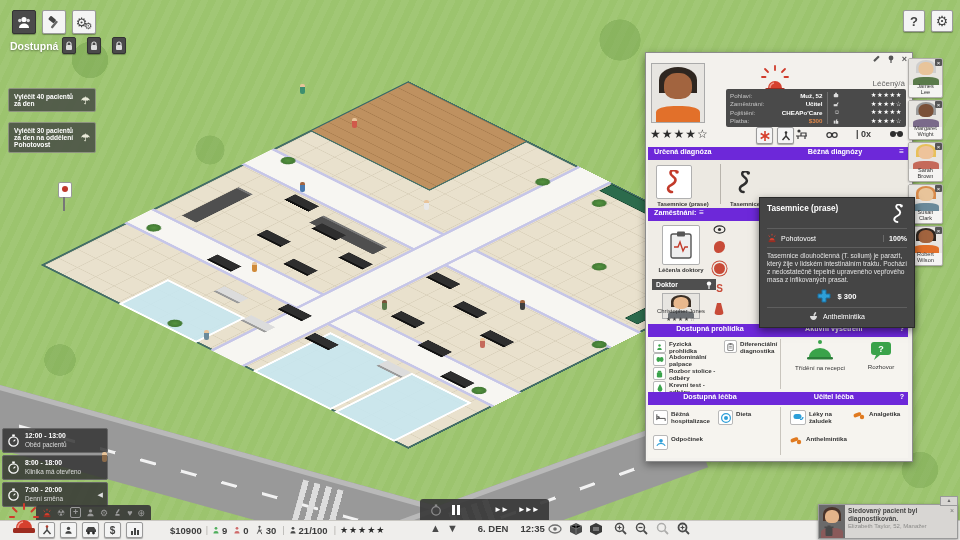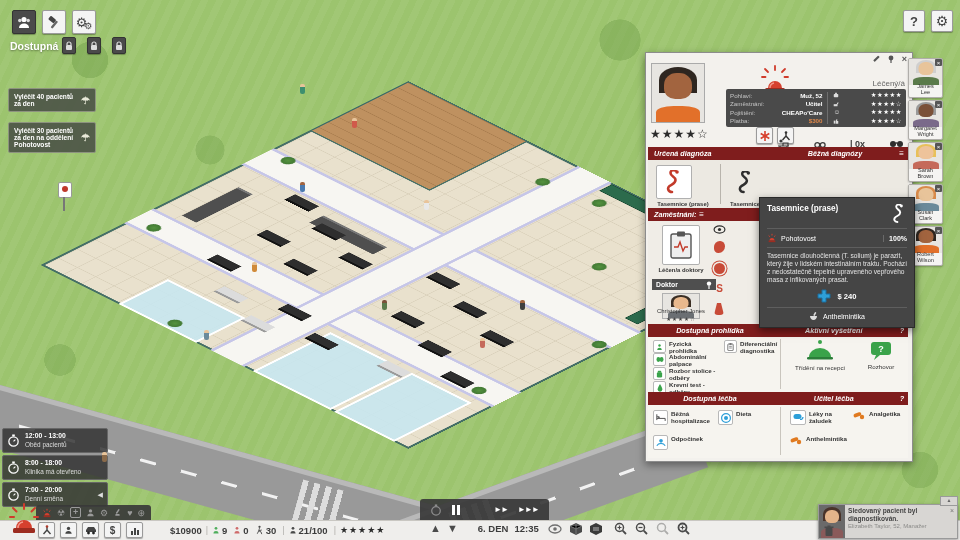--- a/index.html
+++ b/index.html
@@ -38,21 +38,21 @@
   
   .road{position:absolute;background:#999;border-top:5px solid #b9b9b9;box-sizing:border-box;}
   .dash{position:absolute;left:0;top:28px;width:100%;height:3px;
     background:repeating-linear-gradient(90deg,#f2f2f2 0 16px,transparent 16px 42px);}
   .zebra{position:absolute;top:5px;height:calc(100% - 5px);width:44px;
     background:repeating-linear-gradient(90deg,#ddd 0 6px,transparent 6px 12px);}
   
   .btn{background:#f4f4f4;border:1px solid #9a9a9a;border-radius:2px;display:flex;
     align-items:center;justify-content:center;box-shadow:0 1px 1px rgba(0,0,0,.3);box-sizing:border-box;}
   .btn.dark{background:#4a4a4a;border-color:#333;}
-  .hdr{background:#7f1d1d;color:#fff;font-size:7.2px;font-weight:bold;display:flex;align-items:center;box-sizing:border-box;font-style:italic;}
+  .hdr{background:#6d28d9;color:#fff;font-size:7.2px;font-weight:bold;display:flex;align-items:flex-start;box-sizing:border-box;}
   .hdr .cell{flex:1;text-align:center;}
   .stars{color:#2b2b2b;letter-spacing:1px;}
   svg{display:block;}
   
   .obj{width:88px;background:rgba(73,80,70,.88);border:1px solid #8d937f;border-radius:2px;
     color:#fff;font-size:6.6px;font-weight:bold;padding:4px 5px;box-sizing:border-box;display:flex;gap:4px;align-items:center;}
   .obj .um{font-size:10px;flex:0 0 auto;color:#e8e8d8;}
   
   .sched{width:106px;height:25px;background:rgba(52,52,52,.85);border:1px solid #666;border-radius:2px;
     color:#fff;display:flex;align-items:center;gap:5px;padding:0 4px;box-sizing:border-box;margin-bottom:2px;}
@@ -337,21 +337,21 @@
       </div>
     <span style="width:14px"></span>
     <span style="color:#fff;font-size:8px;letter-spacing:-1px">►►</span>
     <span style="color:#fff;font-size:8px;letter-spacing:-1px">►►►</span>
   </div>
 
   <div class="abs flex" style="left:430px;top:522px;gap:6px;z-index:6">
     <span style="font-size:11px;color:#4a4a4a">▲</span>
     <span style="font-size:11px;color:#4a4a4a">▼</span>
     <span class="statTx" style="margin-left:14px">6. DEN</span>
-    <span class="statTx" style="">12:35</span>
+    <span class="statTx" style="margin-left:6px">12:35</span>
   </div>
 
   <div class="abs flex" style="left:548px;top:523px;gap:8px;z-index:6">
     <svg width="14" height="10" viewBox="0 0 14 10">
         <ellipse cx="7" cy="5" rx="6" ry="4" fill="none" stroke="#6f6f6f" stroke-width="1.3"></ellipse>
         <circle cx="7" cy="5" r="1.8" fill="#6f6f6f"></circle>
       </svg>
     <svg width="12" height="12" viewBox="0 0 12 12">
         <path d="M6 0 12 3v6L6 12 0 9V3z" fill="#4a4a4a"></path>
         <path d="M6 0v12M0 3l6 3 6-3" stroke="#777" stroke-width="1"></path>
@@ -501,21 +501,21 @@
         <svg width="10" height="10" viewBox="0 0 10 10">
           <path d="M5 0v10M.7 2.5l8.6 5M9.3 2.5l-8.6 5" stroke="#d6402e" stroke-width="1.6"></path>
         </svg>
       </div>
     <div class="btn abs" style="left:131px;top:74px;width:17px;height:17px">
         <svg width="10" height="10" viewBox="0 0 10 10">
           <path d="M5 5V1M5 5 1.5 9M5 5 8.5 9" stroke="#333" stroke-width="1.4"></path>
           <circle cx="5" cy="1.5" r="1.3" fill="#333"></circle>
         </svg>
       </div>
-    <div class="abs flex" style="right:8px;top:85px;gap:24px">
+    <div class="abs flex" style="right:8px;top:75px;gap:18px">
       <svg width="13" height="12" viewBox="0 0 13 12">
           <circle cx="4" cy="3" r="1.6" fill="#3a3a3a"></circle>
           <path d="M1 8h11M3 8v3M10 8v3M6 8V5h5v3" stroke="#3a3a3a" stroke-width="1.2" fill="none"></path>
         </svg>
       <svg width="12" height="11" viewBox="0 0 12 11">
           <circle cx="3.3" cy="6" r="2.4" fill="none" stroke="#3a3a3a" stroke-width="1.3"></circle>
           <circle cx="8.7" cy="6" r="2.4" fill="none" stroke="#3a3a3a" stroke-width="1.3"></circle>
           <path d="M5 4.5h2" stroke="#3a3a3a" stroke-width="1.2"></path>
         </svg>
       <span style="font-size:9px;font-weight:bold;color:#3a3a3a">| 0x</span>
@@ -738,21 +738,21 @@
           </svg>
         <span style="font-size:7px;flex:1">Pohotovost</span>
         <span style="border-left:1px solid #6a6a6a;padding-left:5px;font-size:7px;font-weight:bold">100%</span>
       </div>
       <div class="tt-div"></div>
       <div style="font-size:6.6px;color:#e2e2e2;line-height:1.22">Tasemnice dlouhočlenná (T. solium) je parazit, který žije v lidském intestinálním traktu. Pochází z nedostatečně tepelně upraveného vepřového masa z infikovaných prasat.</div>
       <div class="flex" style="justify-content:center;gap:6px;margin-top:5px">
         <svg width="14" height="14" viewBox="0 0 14 14">
             <path d="M5 1h4v4h4v4H9v4H5V9H1V5h4z" fill="#2e9fd8" stroke="#1b6fa0" stroke-width="1"></path>
           </svg>
-        <span style="font-size:7.6px;font-weight:bold">$ 240</span>
+        <span style="font-size:7.6px;font-weight:bold">$ 300</span>
       </div>
       <div class="tt-div"></div>
       <div class="flex" style="justify-content:center;gap:5px">
         <svg width="9" height="9" viewBox="0 0 9 9">
             <path d="M1 4h7c0 2-1.4 4-3.5 4S1 6 1 4z" fill="#ddd"></path>
             <rect x="5" y="0" width="1.6" height="4" rx="0.8" fill="#ddd" transform="rotate(30 5.8 2)"></rect>
           </svg>
         <span style="font-size:7px">Anthelmintika</span>
       </div>
     </div>

